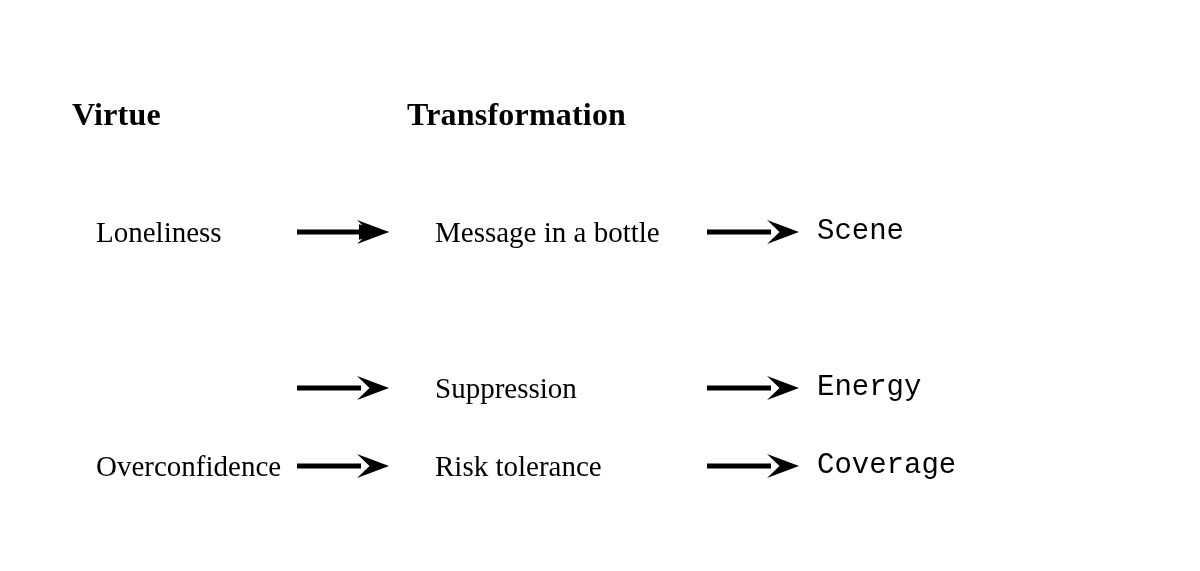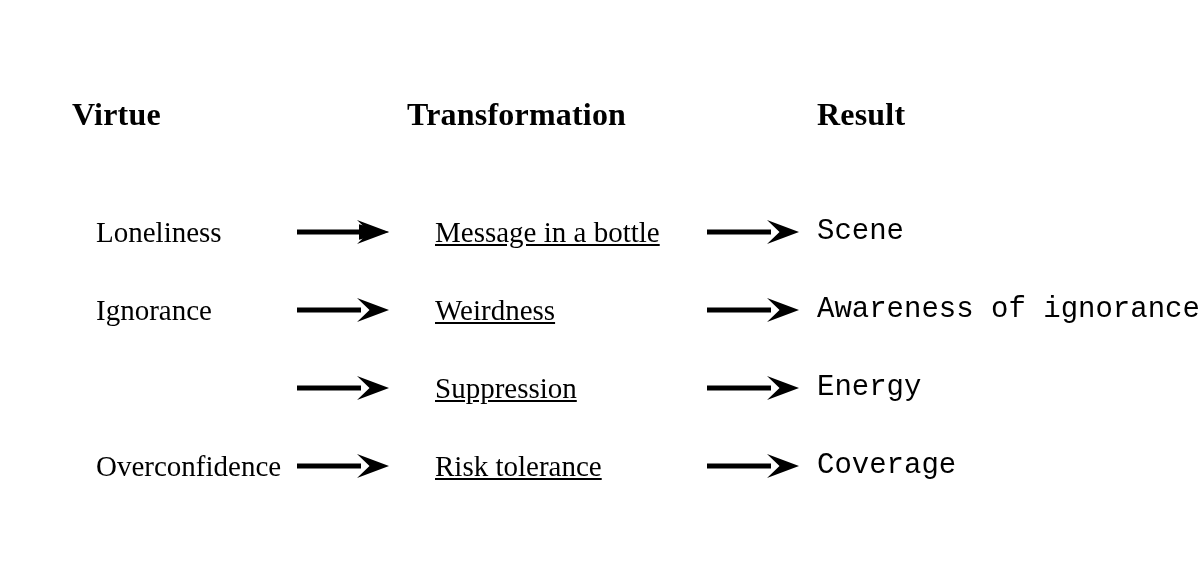--- a/index.html
+++ b/index.html
@@ -62,21 +62,21 @@
 
   .cell {
     position: absolute;
     font-size: 29px;
     line-height: 46px;
     white-space: nowrap;
     font-weight: normal;
     margin-left: 26px;
   }
   .cell.virtue { left: 70px; }
-  .cell.transformation { left: 409px; text-decoration: underline; }
+  .cell.transformation { left: 409px; }
   .cell.result { left: 791px; font-family: Liberation Mono, monospace; }
 
   
   .arrow {
     position: absolute;
     top: 9px;
     width: 92px;
     height: 28px;
   }
   .arrow.a1 { left: 297px; }
@@ -88,21 +88,20 @@
   }
 </style>
 </head>
 <body>
 
 <div id="diagram">
 
   <div class="header-row">
     <div class="col-head c0">Virtue</div>
     <div class="col-head c1">Transformation</div>
-    <div class="col-head c2">Result</div>
   </div>
 
   <div class="rows">
 
     <div class="row r0">
       <div class="cell virtue">Loneliness</div>
       <div class="arrow a1">
         <svg viewBox="0 0 92 28" xmlns="http://www.w3.org/2000/svg" aria-hidden="true">
           <path d="M0 12.1 H62 V6.2 L92 14 L62 21.8 V15.9 H0 Z
                    M62 6.2 L92 14 L62 21.8 L73 14 Z" fill="#000000"></path>
@@ -113,37 +112,20 @@
       <div class="cell transformation">Message in a bottle</div>
       <div class="arrow a2">
         <svg viewBox="0 0 92 28" xmlns="http://www.w3.org/2000/svg" aria-hidden="true">
           <path d="M0 11.6 H64 V16.4 H0 Z" fill="#000000"></path>
           <path d="M60 2.0 L92 14 L60 26.0 L72.5 14 Z" fill="#000000"></path>
         </svg>
       </div>
       <div class="cell result">Scene</div>
     </div>
 
-    <div class="row r1">
-      <div class="cell virtue">Ignorance</div>
-      <div class="arrow a1">
-        <svg viewBox="0 0 92 28" xmlns="http://www.w3.org/2000/svg" aria-hidden="true">
-          <path d="M0 11.6 H64 V16.4 H0 Z" fill="#000000"></path>
-          <path d="M60 2.0 L92 14 L60 26.0 L72.5 14 Z" fill="#000000"></path>
-        </svg>
-      </div>
-      <div class="cell transformation">Weirdness</div>
-      <div class="arrow a2">
-        <svg viewBox="0 0 92 28" xmlns="http://www.w3.org/2000/svg" aria-hidden="true">
-          <path d="M0 11.6 H64 V16.4 H0 Z" fill="#000000"></path>
-          <path d="M60 2.0 L92 14 L60 26.0 L72.5 14 Z" fill="#000000"></path>
-        </svg>
-      </div>
-      <div class="cell result">Awareness of ignorance</div>
-    </div>
 
     <div class="row r2">
       <div class="arrow a1">
         <svg viewBox="0 0 92 28" xmlns="http://www.w3.org/2000/svg" aria-hidden="true">
           <path d="M0 11.6 H64 V16.4 H0 Z" fill="#000000"></path>
           <path d="M60 2.0 L92 14 L60 26.0 L72.5 14 Z" fill="#000000"></path>
         </svg>
       </div>
       <div class="cell transformation">Suppression</div>
       <div class="arrow a2">

